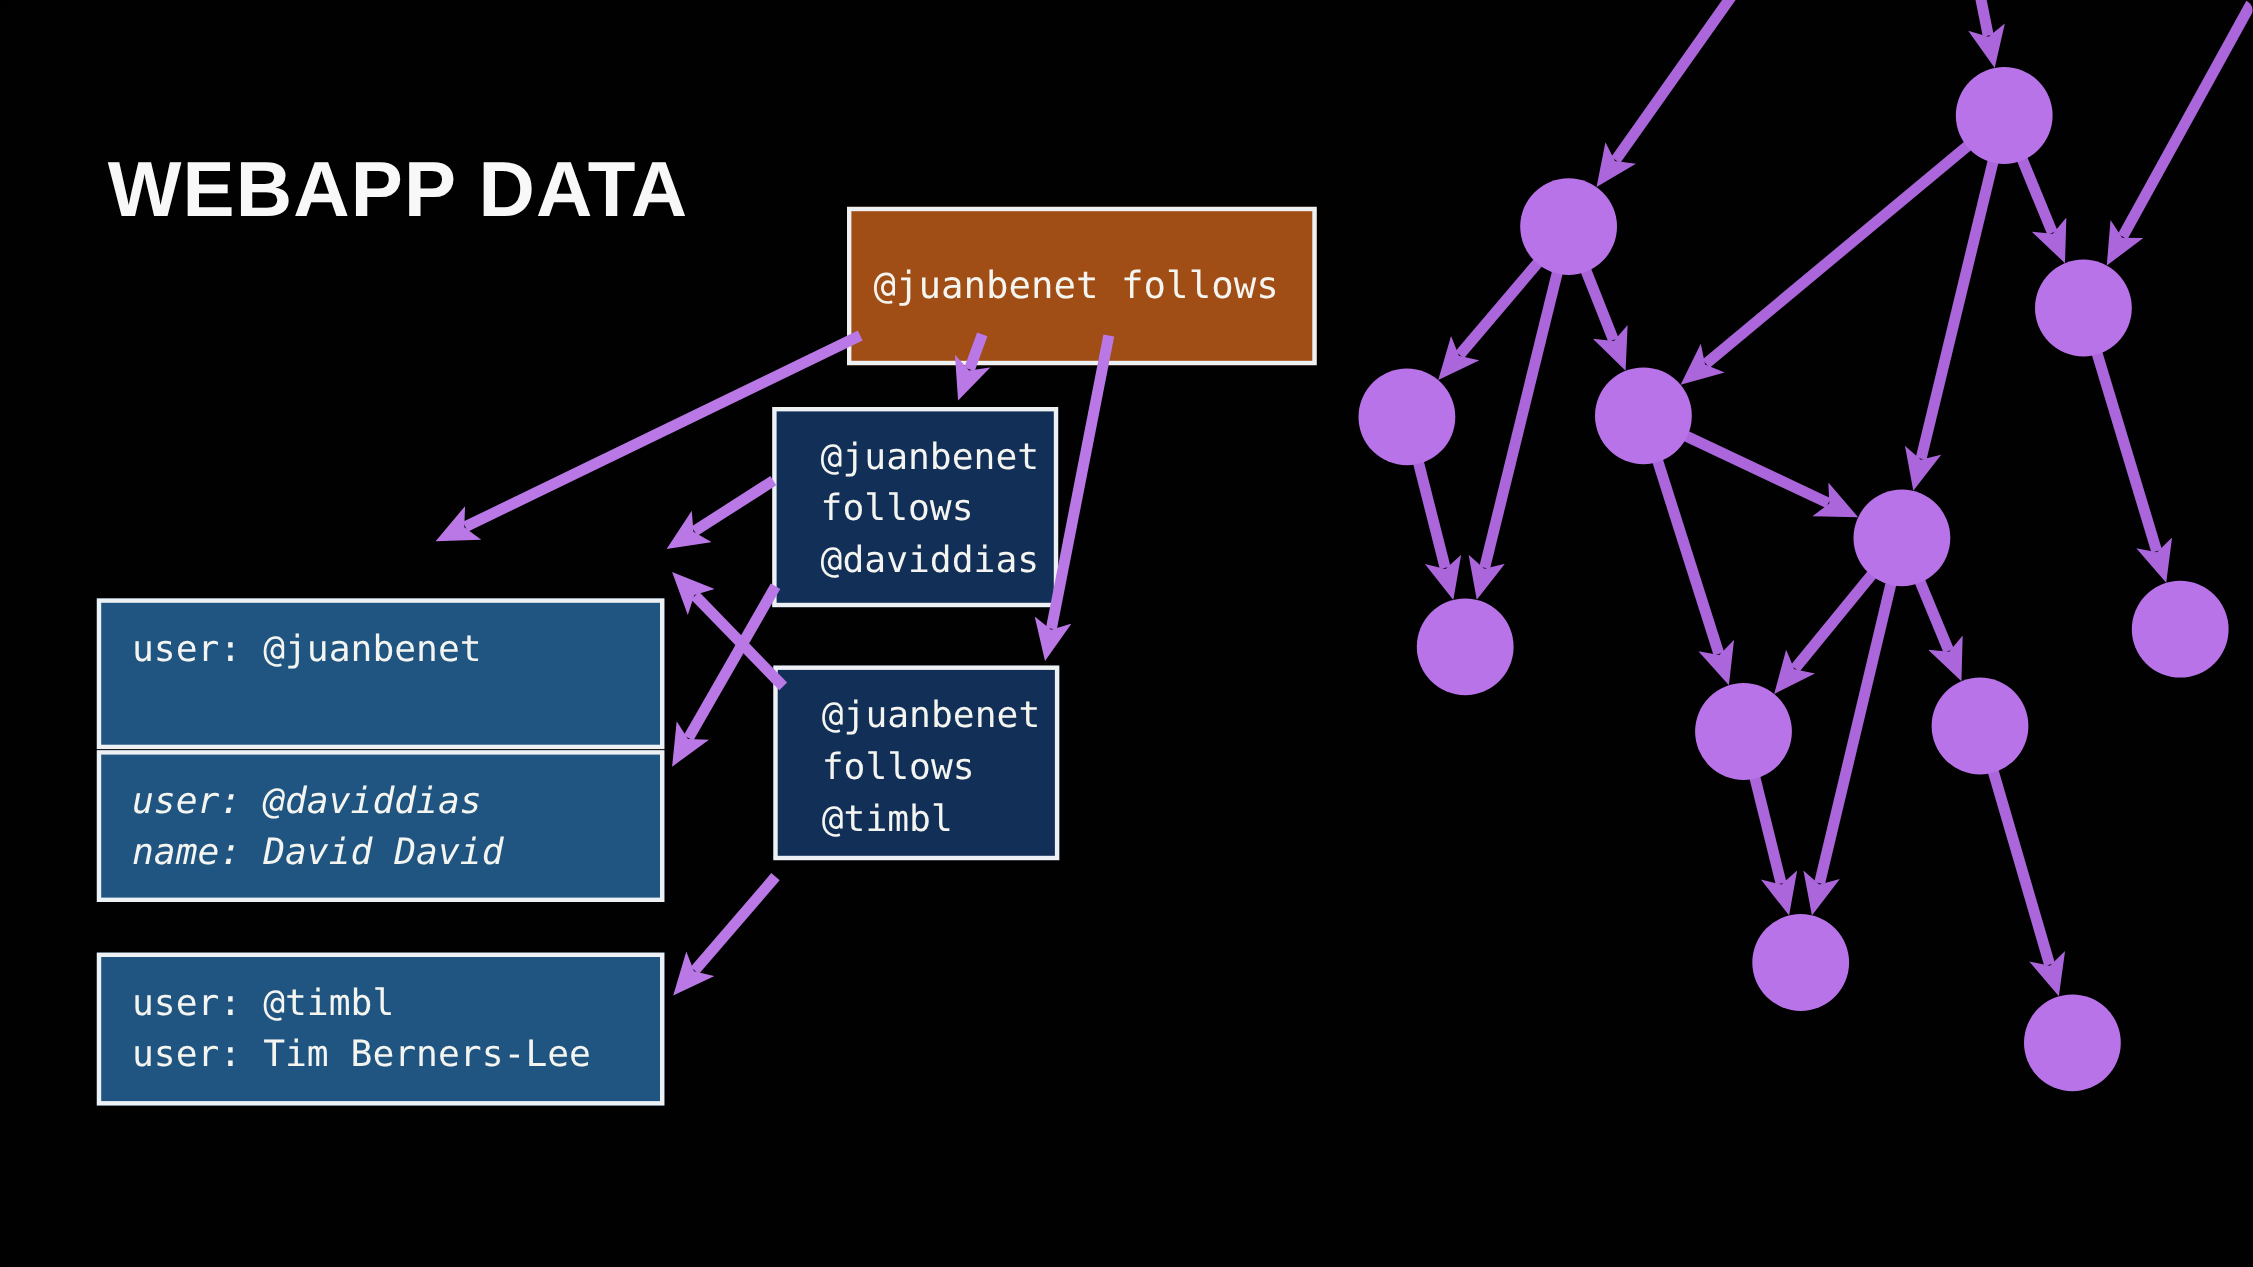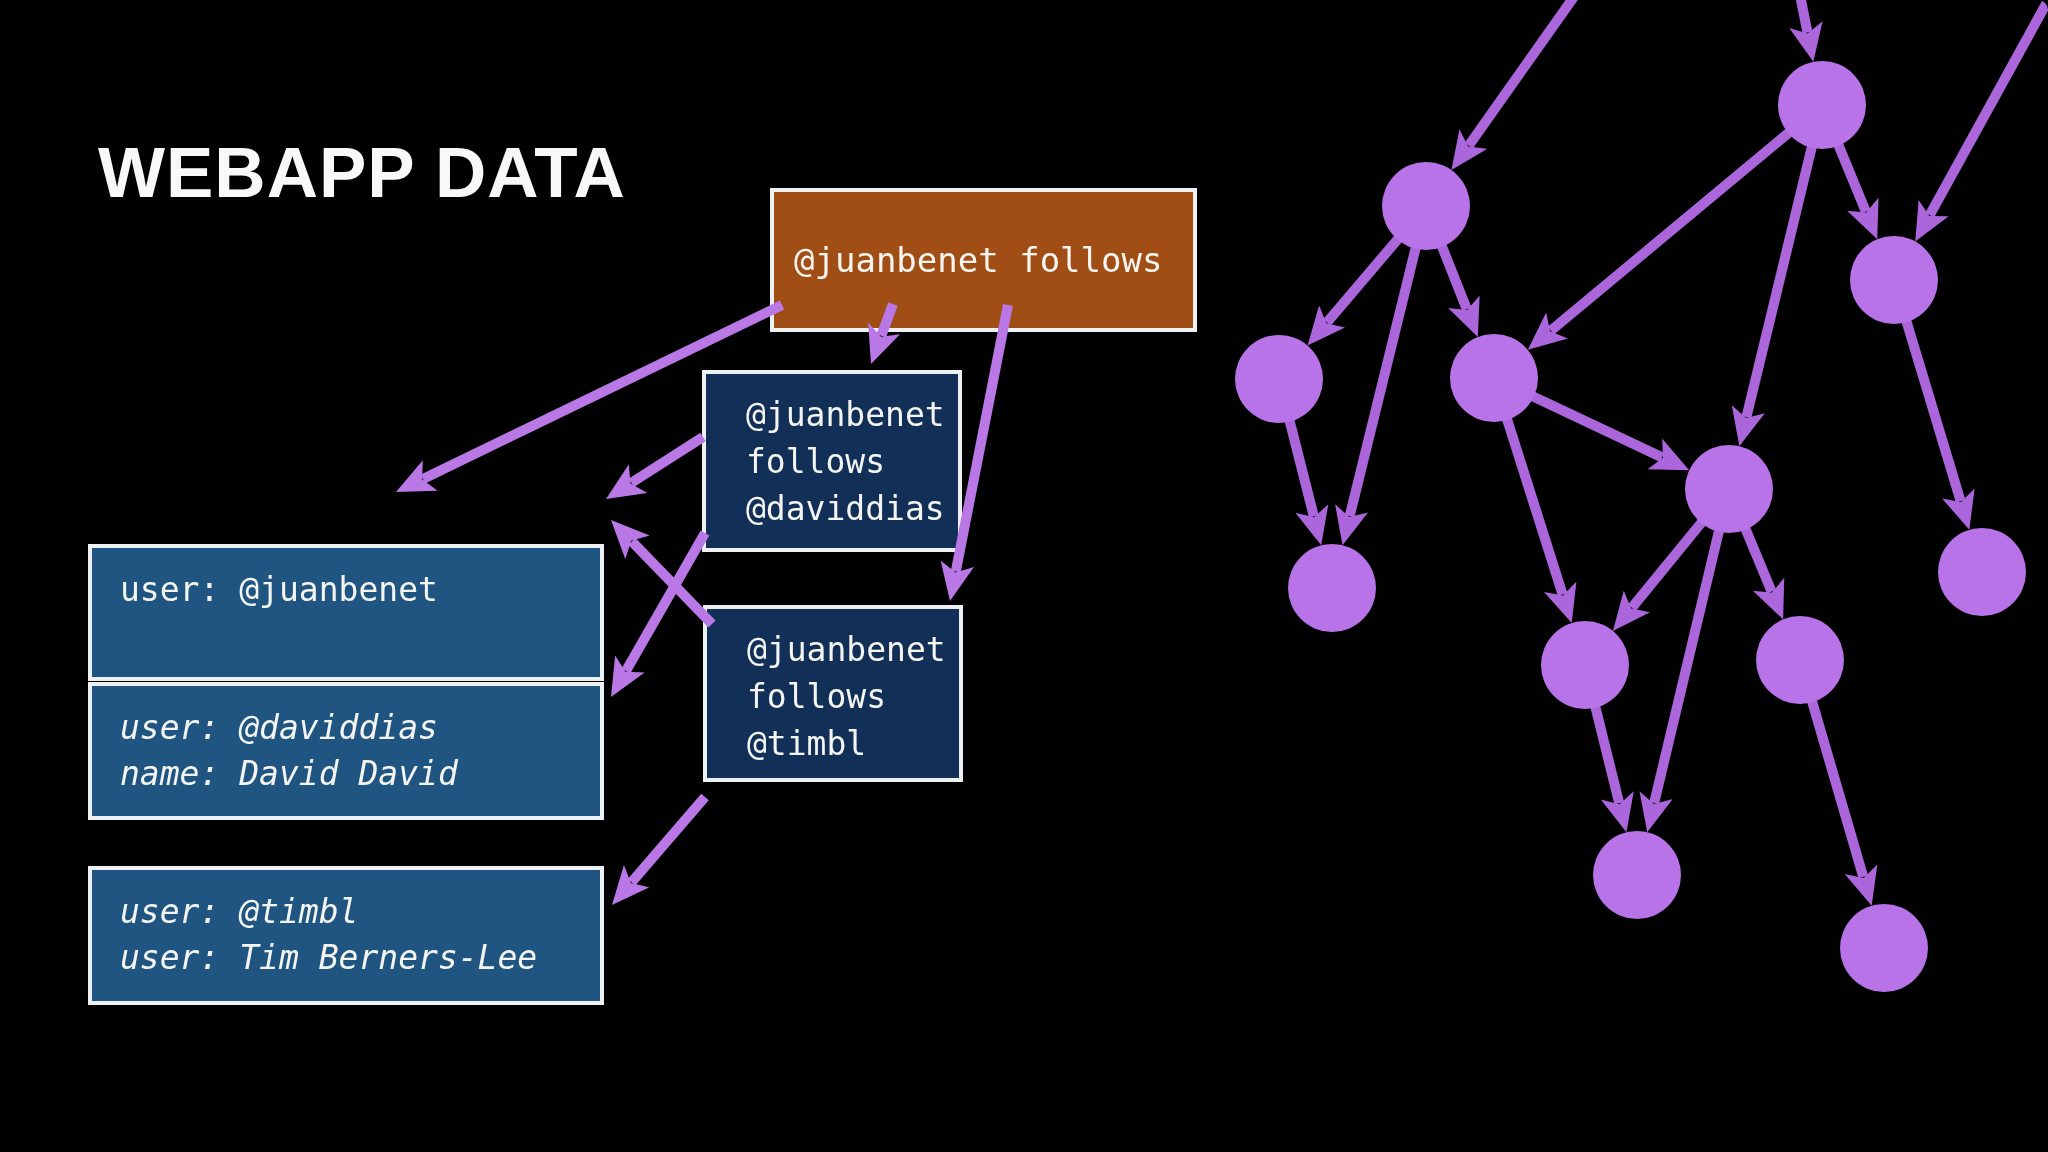--- a/index.html
+++ b/index.html
@@ -35,21 +35,21 @@
     font-size:33px;line-height:47px;padding:17px 0 0 40px;
   }
   .box-fact-daviddias{left:702px;top:370px;height:182px;}
   .box-fact-timbl{left:703px;top:605px;height:177px;}
   .box-user{
     left:88px;width:516px;background:var(--blue-fill,#1f5580);
     font-size:33px;line-height:46px;padding:19px 0 0 28px;
   }
   .box-user-juanbenet{top:502px;height:137px;margin-top:42px;}
   .box-user-daviddias{top:682px;height:138px;font-style:italic;}
-  .box-user-timbl{top:866px;height:139px;font-style:italic;}
+  .box-user-timbl{top:866px;height:139px;}
 </style>
 </head>
 <body>
 
 <div class="stage">
 
   <h1 class="title">WEBAPP DATA</h1>
 
   <div class="box box-claim">
     <span class="ln">@juanbenet follows</span>

